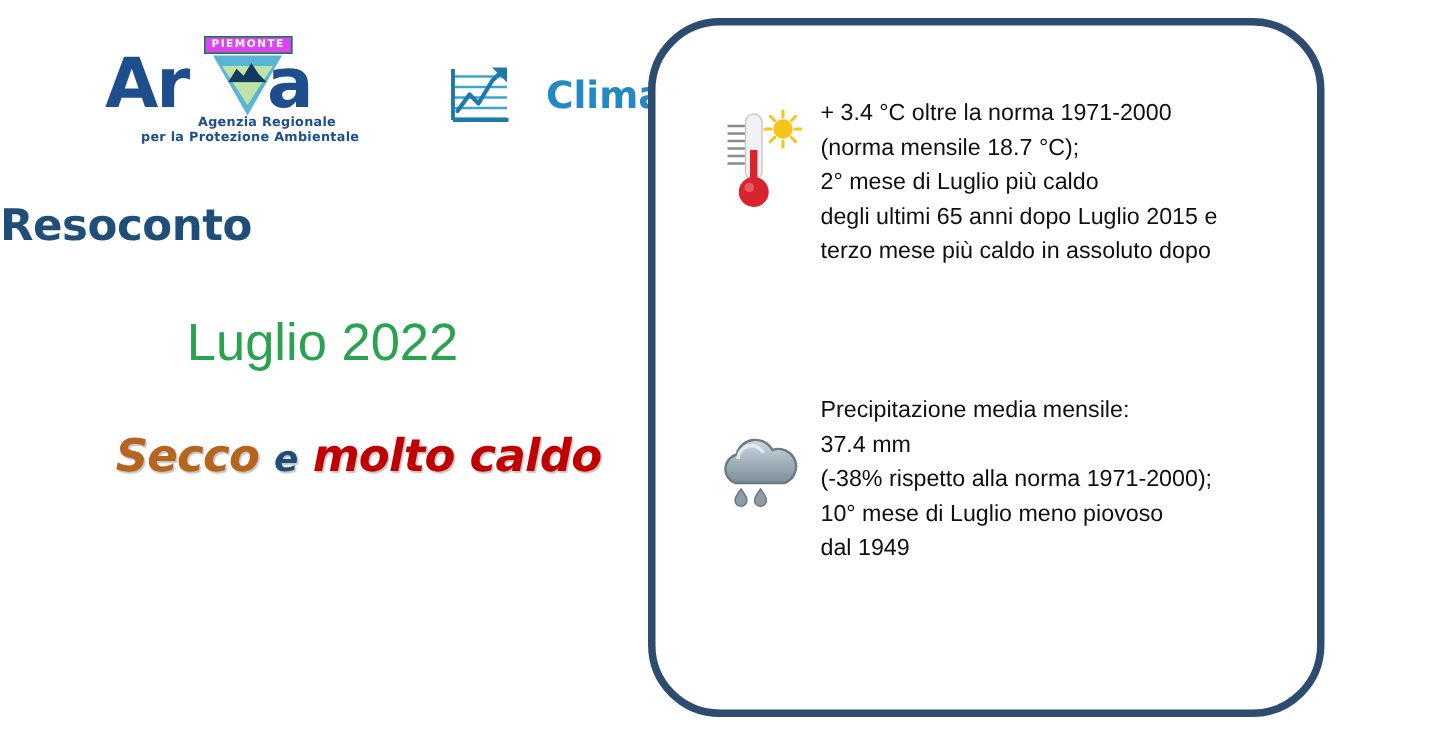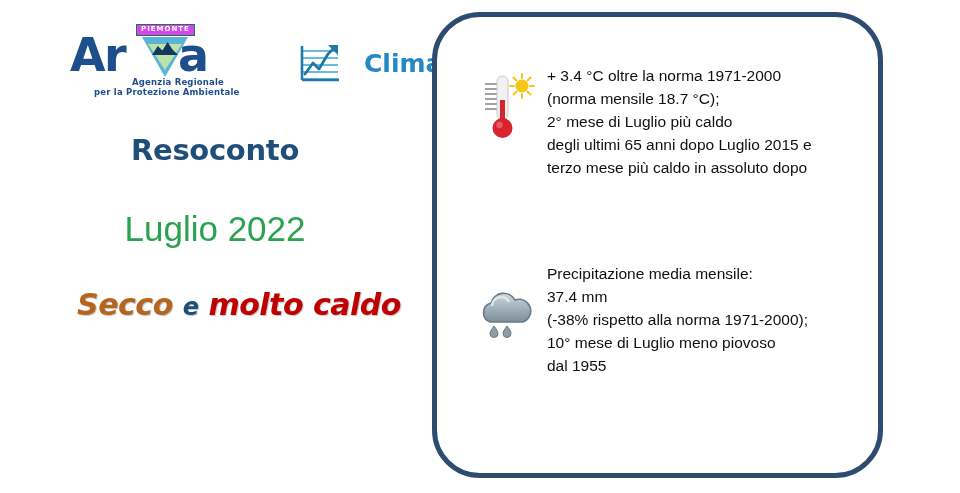--- a/index.html
+++ b/index.html
@@ -146,21 +146,21 @@
     color: #2389c4;
     letter-spacing: 0px;
   }
 
   
   .title-resoconto {
     position: absolute;
     left: 0;
     top: 133px;
     width: 430px;
-    text-align: center;
+    text-align: left;
     font-family: "DejaVu Sans", sans-serif;
     font-size: 29px;
     font-weight: bold;
     color: #1f4e79;
     letter-spacing: -0.3px;
   }
   .title-month {
     position: absolute;
     left: 0;
     top: 209px;
@@ -350,16 +350,16 @@
             <path d="M31 40 c3 4 4 6 4 7.5 a4 4 0 0 1 -8 0 c0 -1.5 1 -3.5 4 -7.5 Z"></path>
           </g>
         </svg>
       </span>
     </div>
     <div class="text-cell">
       <div>Precipitazione media mensile:</div>
       <div>37.4 mm</div>
       <div>(-38% rispetto alla norma 1971-2000);</div>
       <div>10° mese di Luglio meno piovoso</div>
-      <div>dal 1955</div>
+      <div>dal 1949</div>
     </div>
   </div>
 </div>
 
 </body></html>

